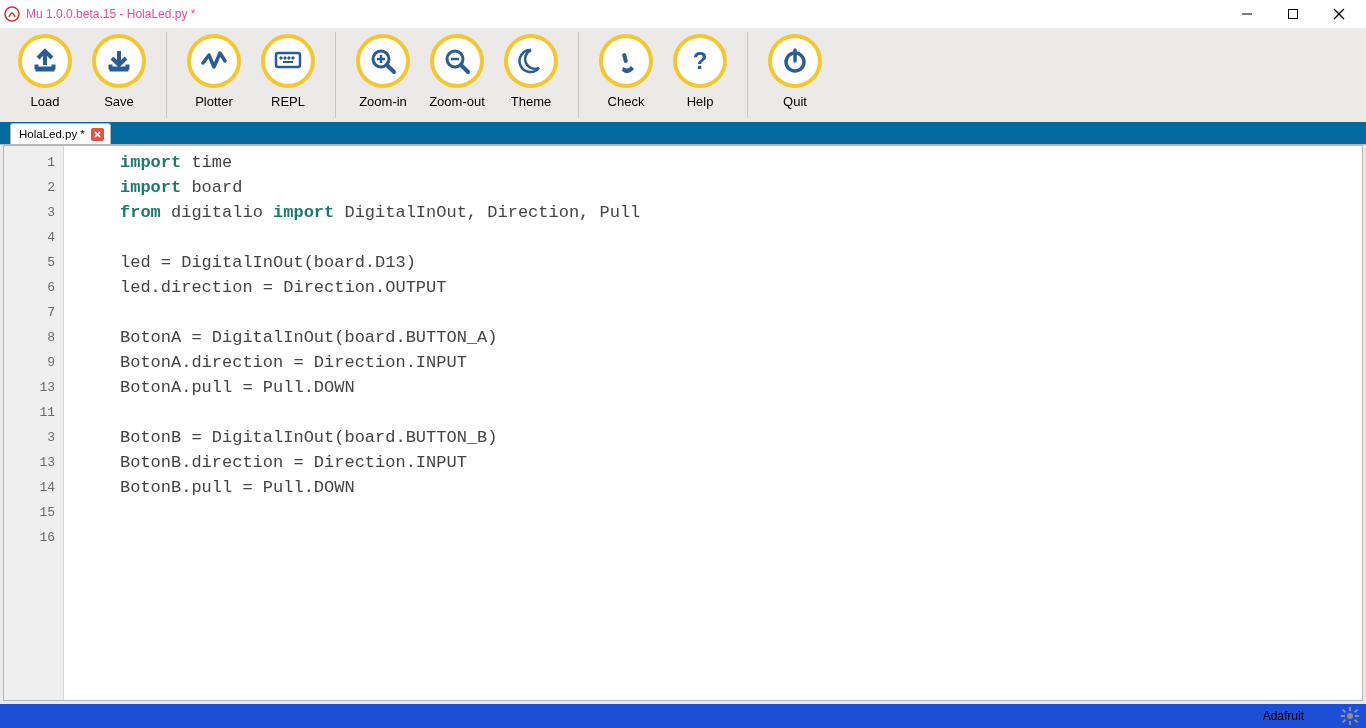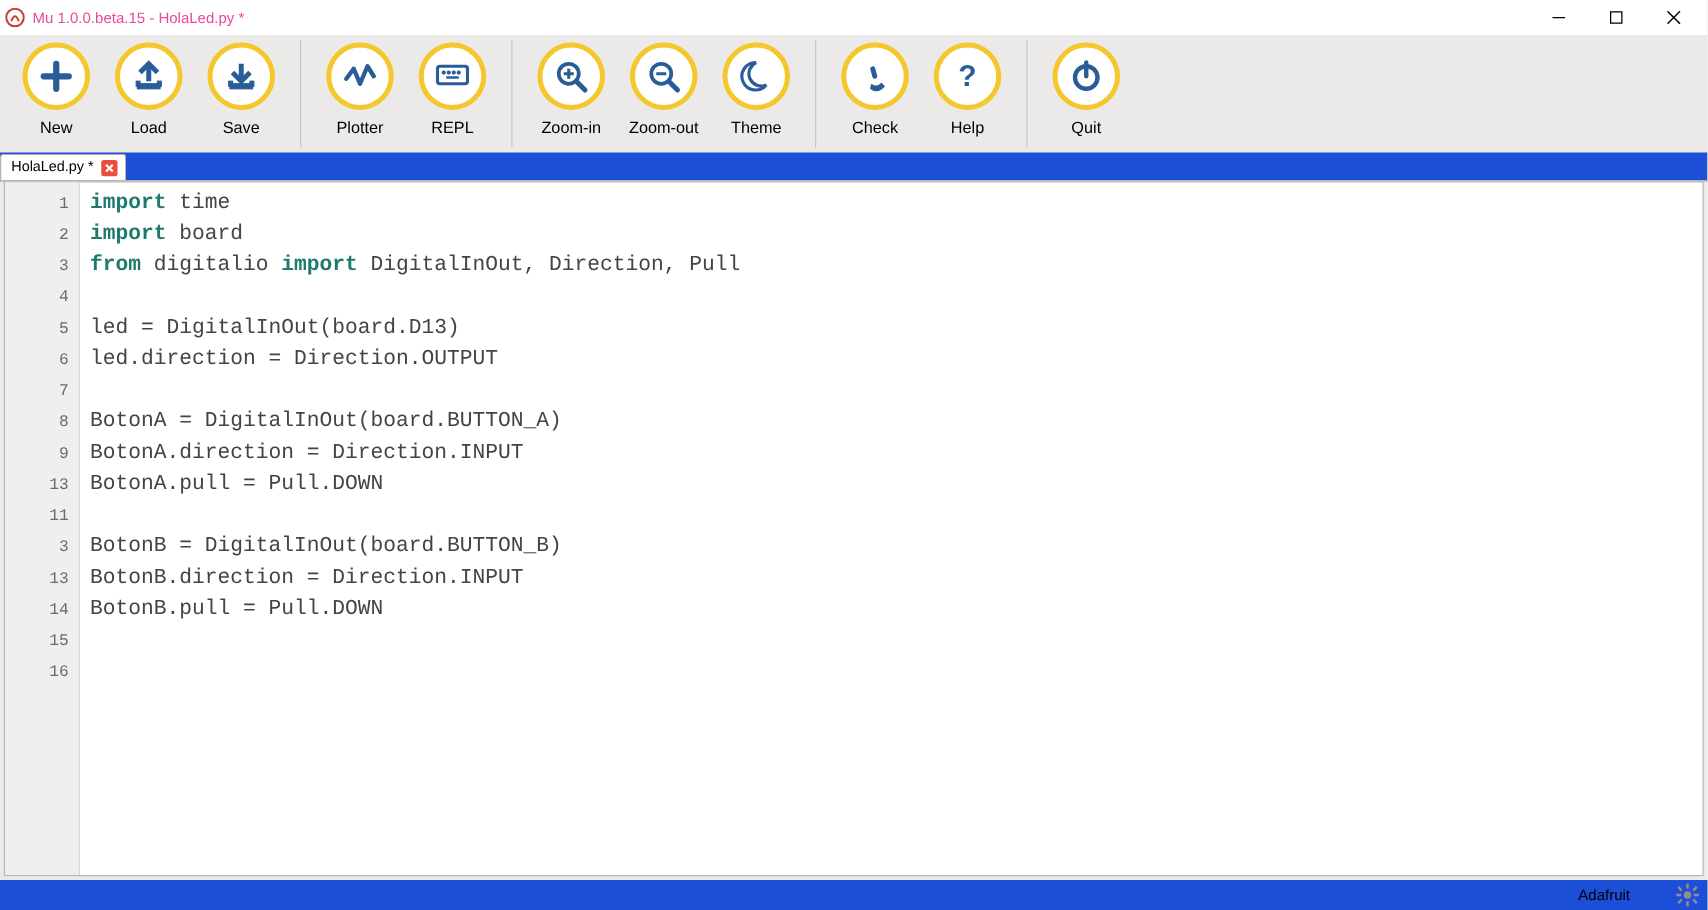--- a/index.html
+++ b/index.html
@@ -87,24 +87,24 @@
   }
   .tool-btn .label {
     font-size: 13px;
     color: #000;
     margin-top: 6px;
   }
 
   
   .tabrow {
     height: 22px;
-    background: #1d4ed8;
+    background: #0369a1;
     display: flex;
     align-items:flex-end;
-    padding-left:0;
+    padding-left:10px;
     border-bottom:1px solid #b8b6b4;
   }
   .tab {
     height: 20px;
     background:#fff;
     border:1px solid #b8b6b4;
     border-bottom:none;
     border-top-left-radius:3px;
     border-top-right-radius:3px;
     display:flex;
@@ -147,20 +147,21 @@
     font-size:13px;
     color:#6b6b6b;
   }
   .code {
     flex:1;
     padding: 4px 0 0 8px;
     font-family: Consolas, "Courier New", monospace;
     font-size: 17px;
     color:#444;
     white-space: pre;
+    margin-left: 48px;
   }
   .code .line { height:25px; line-height:25px; }
   .kw { color:#1f7a6e; font-weight:bold; }
 
   
   .statusbar {
     position:absolute;
     bottom:0; left:0; right:0;
     height:24px;
     background:#1d4ed8;
@@ -204,28 +205,20 @@
       <svg viewBox="0 0 12 12">
           <line x1="1" y1="1" x2="11" y2="11" stroke="#000" stroke-width="1.2"></line>
           <line x1="11" y1="1" x2="1" y2="11" stroke="#000" stroke-width="1.2"></line>
         </svg>
     </div>
   </div>
 </div>
 
 <div class="toolbar" id="toolbar">
     <div class="tool-group">
-      <div class="tool-btn">
-        <div class="circle">
-          <svg viewBox="0 0 28 28">
-            <use href="#ico-new"></use>
-          </svg>
-        </div>
-        <div class="label">New</div>
-      </div>
       <div class="tool-btn">
         <div class="circle">
           <svg viewBox="0 0 28 28">
             <use href="#ico-load"></use>
           </svg>
         </div>
         <div class="label">Load</div>
       </div>
       <div class="tool-btn">
         <div class="circle">

